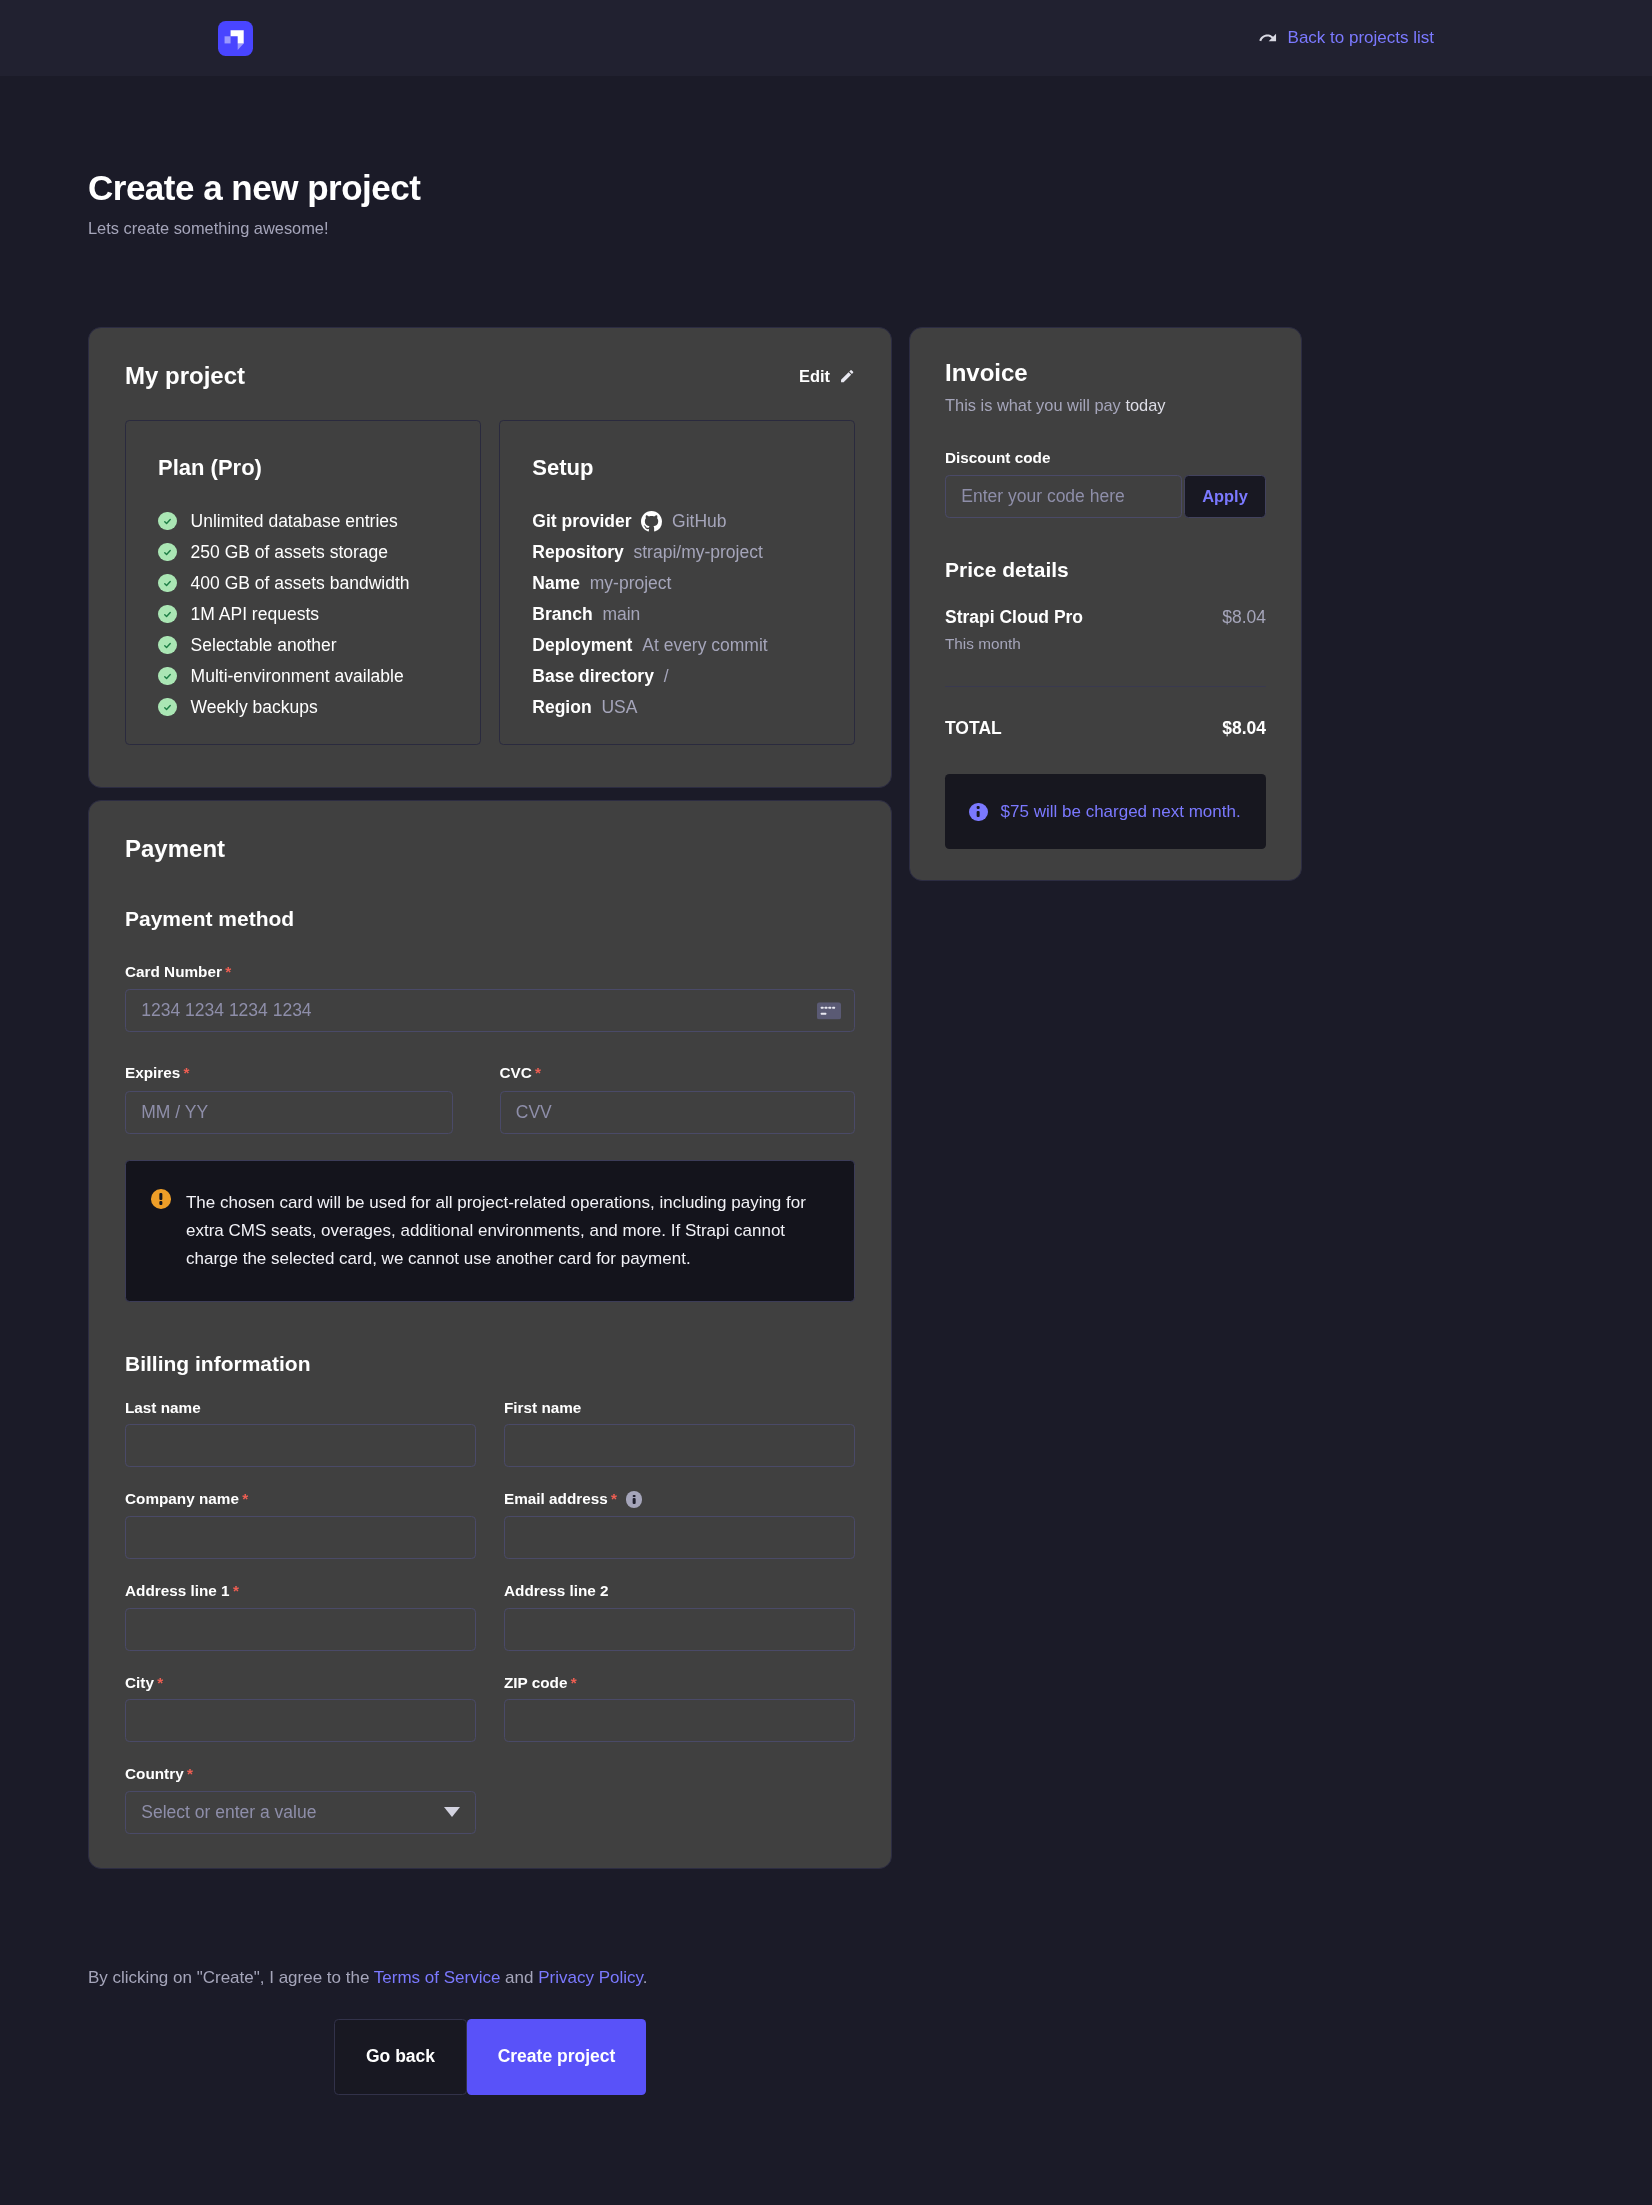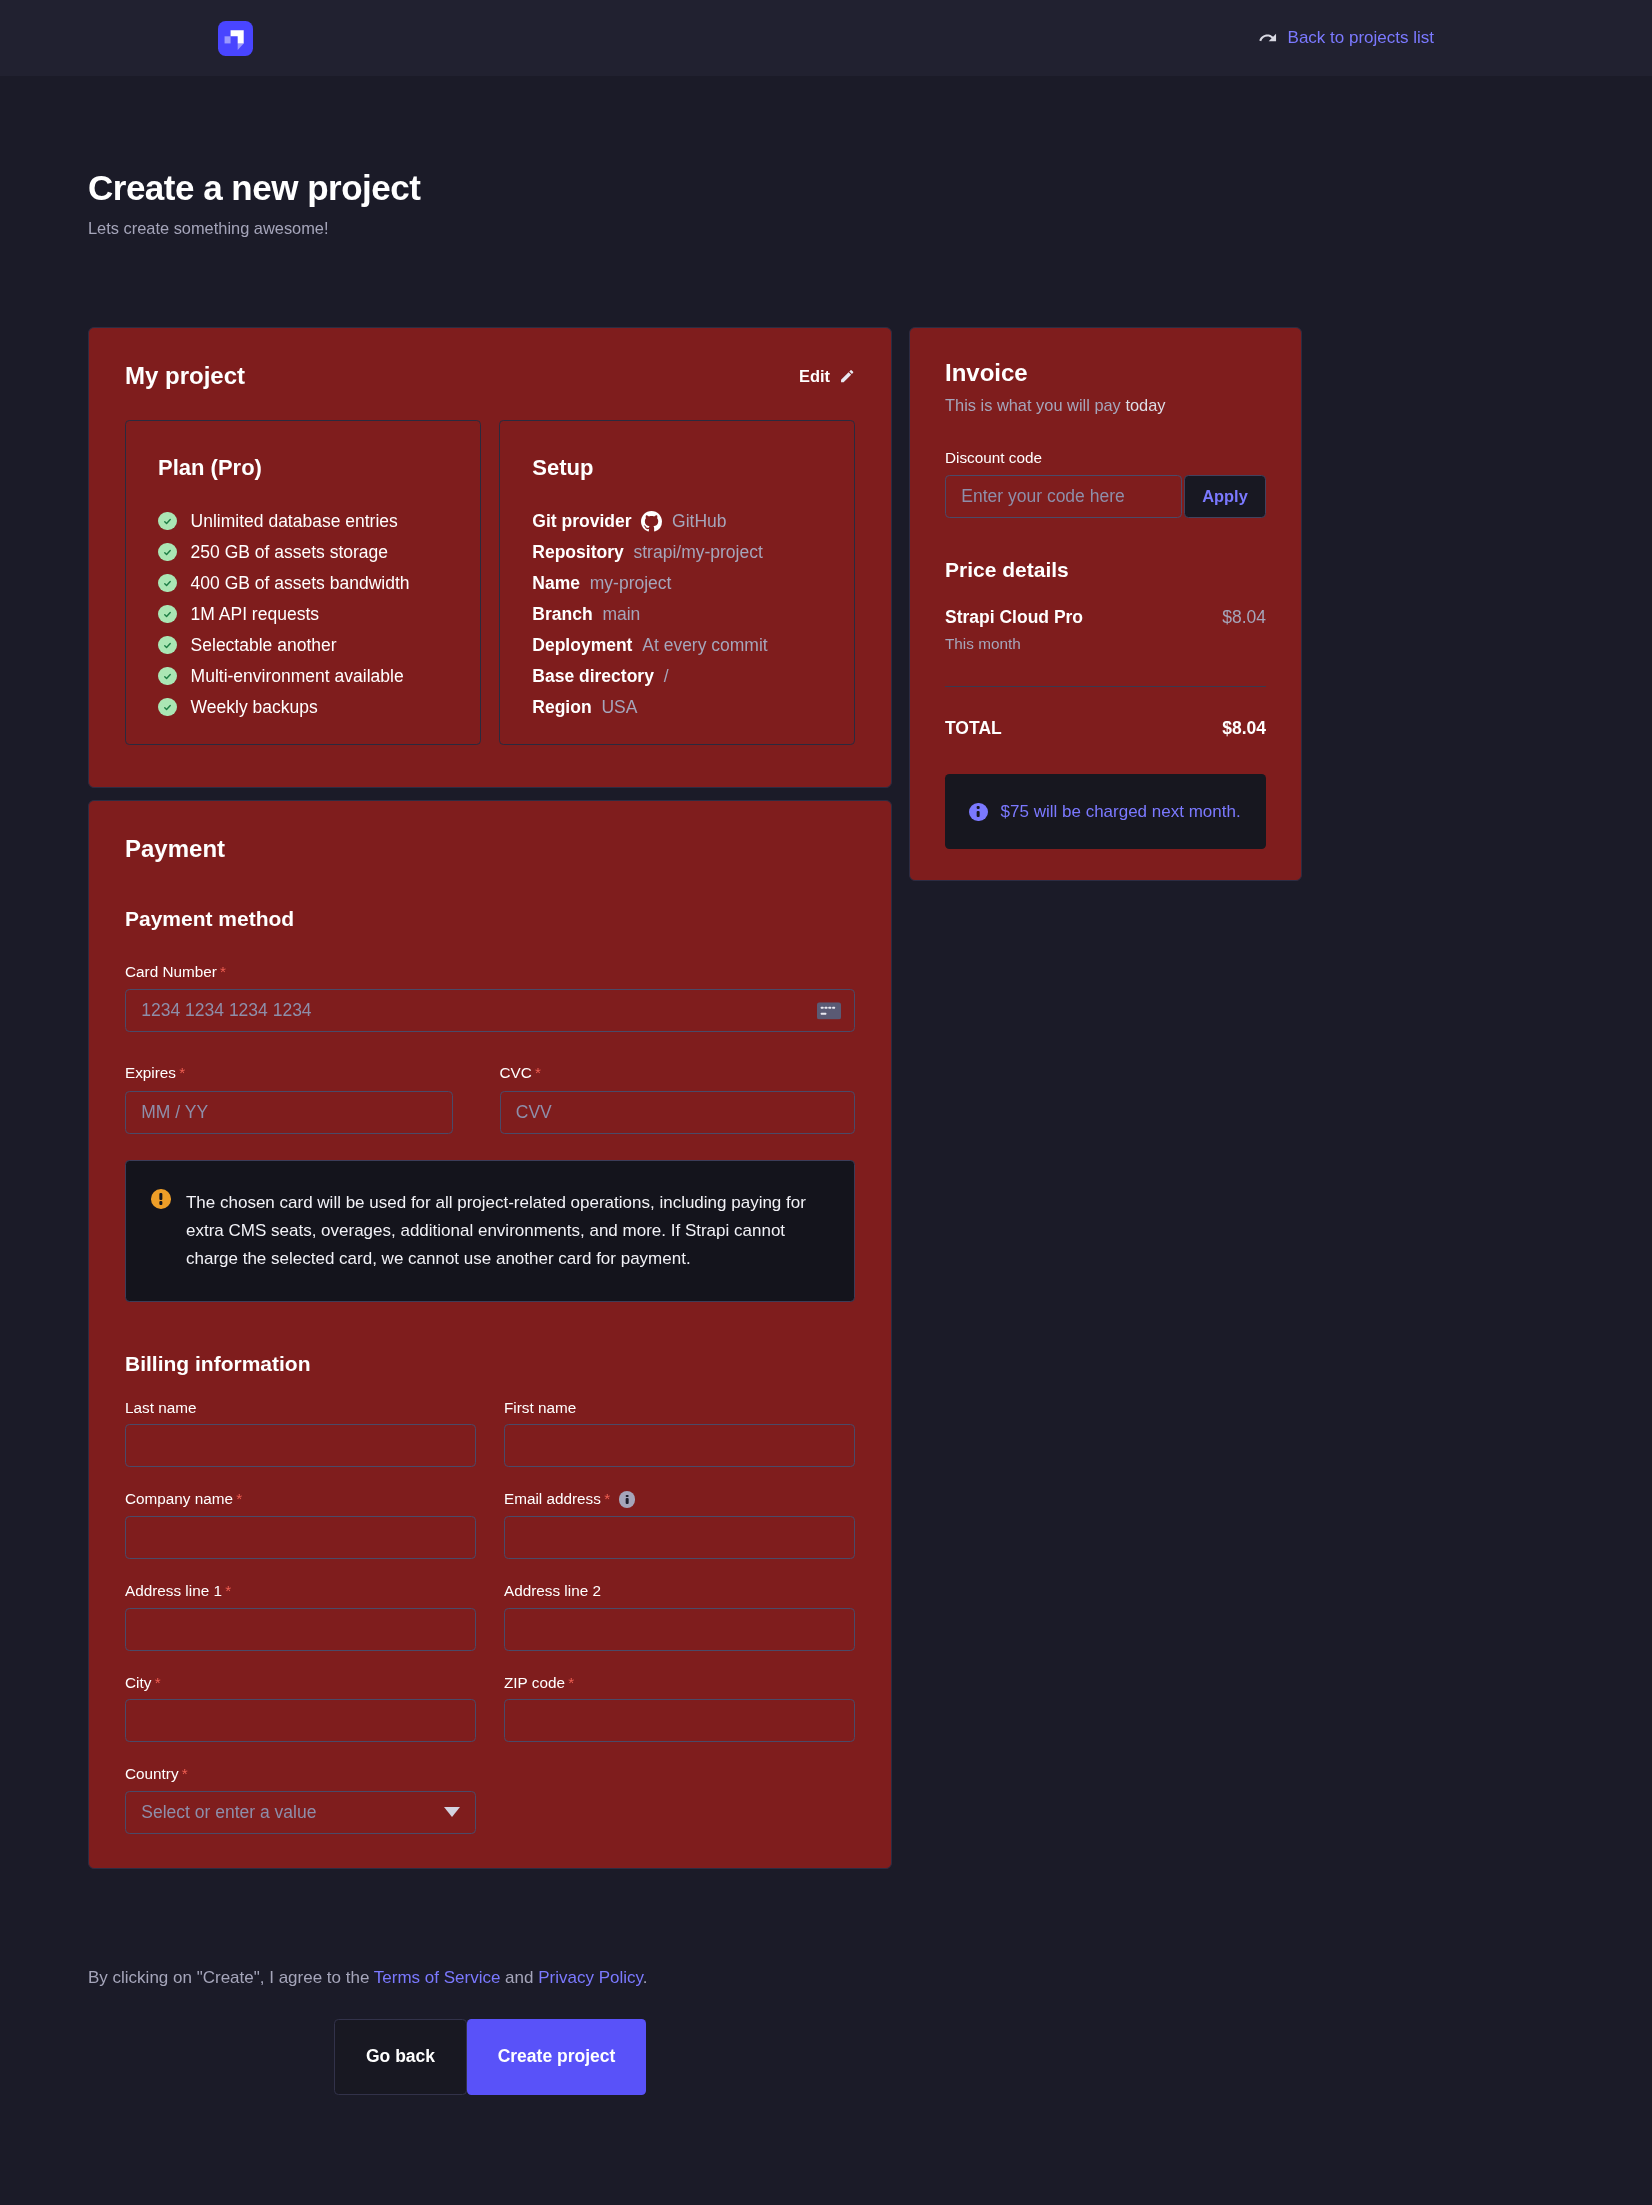--- a/index.html
+++ b/index.html
@@ -12,21 +12,21 @@
   .back-link svg { width:19.7px; height:19.7px; }
 
   .main { padding:0 88px; }
   .page-title { margin-top:92px; font-size:35px; font-weight:700; letter-spacing:-0.5px; color:#ffffff; }
   .page-sub { margin-top:11px; font-size:16.4px; color:#a5a5ba; }
 
   .columns { display:flex; align-items:flex-start; gap:17px; margin-top:89px; }
   .col-left { width:804px; }
   .col-right { width:393px; }
 
-  .card { background:#7f1d1d; border:0.5px solid #2c2c42; border-radius:6px; }
+  .card { background:#404040; border:0.5px solid #2c2c42; border-radius:13px; }
 
   
   .project-card { padding:34px 36px; min-height:461px; }
   .card-head { display:flex; align-items:center; justify-content:space-between; }
   .card-title { font-size:24px; font-weight:700; }
   .edit-btn { display:flex; align-items:center; gap:8.7px; font-size:16.4px; font-weight:700; color:#fff; background:none; border:none; cursor:pointer; font-family:inherit; }
   .edit-btn svg { width:16.4px; height:16.4px; }
 
   .boxes { display:flex; gap:18.6px; margin-top:29.5px; }
   .box { flex:1; border:0.5px solid #2a2a3e; border-radius:4.4px; padding:34px 32px; height:325px; }
@@ -40,21 +40,21 @@
   .setup-rows { margin-top:25px; }
   .setup-row { display:flex; align-items:center; gap:9.8px; height:31px; font-size:17.5px; }
   .setup-label { font-weight:700; color:#fff; }
   .setup-value { color:#a5a5ba; }
   .gh-icon { width:21px; height:21px; display:flex; }
 
   
   .invoice-card { padding:31px 35px; min-height:527px; }
   .invoice-sub { margin-top:8.7px; font-size:16.4px; color:#a5a5ba; }
   .invoice-sub .em { color:#dddde6; }
-  .field-label { font-size:15.3px; font-weight:400; color:#fff; display:flex; align-items:center; gap:3.3px; }
+  .field-label { font-size:15.3px; font-weight:700; color:#fff; display:flex; align-items:center; gap:3.3px; }
   .req { color:#ee5e52; }
   .discount-label { margin-top:34px; }
   .discount-row { display:flex; gap:2px; margin-top:8.7px; }
   .text-input { height:43px; background:transparent; border:1.1px solid #4a4a68; border-radius:4.4px; color:#fff; font-size:17.5px; padding:0 15.3px; font-family:inherit; outline:none; width:100%; }
   .text-input::placeholder { color:#8e8ea9; }
   .discount-row .text-input { flex:1; }
   .apply-btn { width:82px; height:43px; flex:none; background:#181822; border:1.1px solid #42425e; border-radius:4.4px; color:#7b79ff; font-size:16.4px; font-weight:700; cursor:pointer; font-family:inherit; }
 
   .price-title { margin-top:40px; font-size:21px; font-weight:700; }
   .price-row { display:flex; justify-content:space-between; margin-top:25px; }

